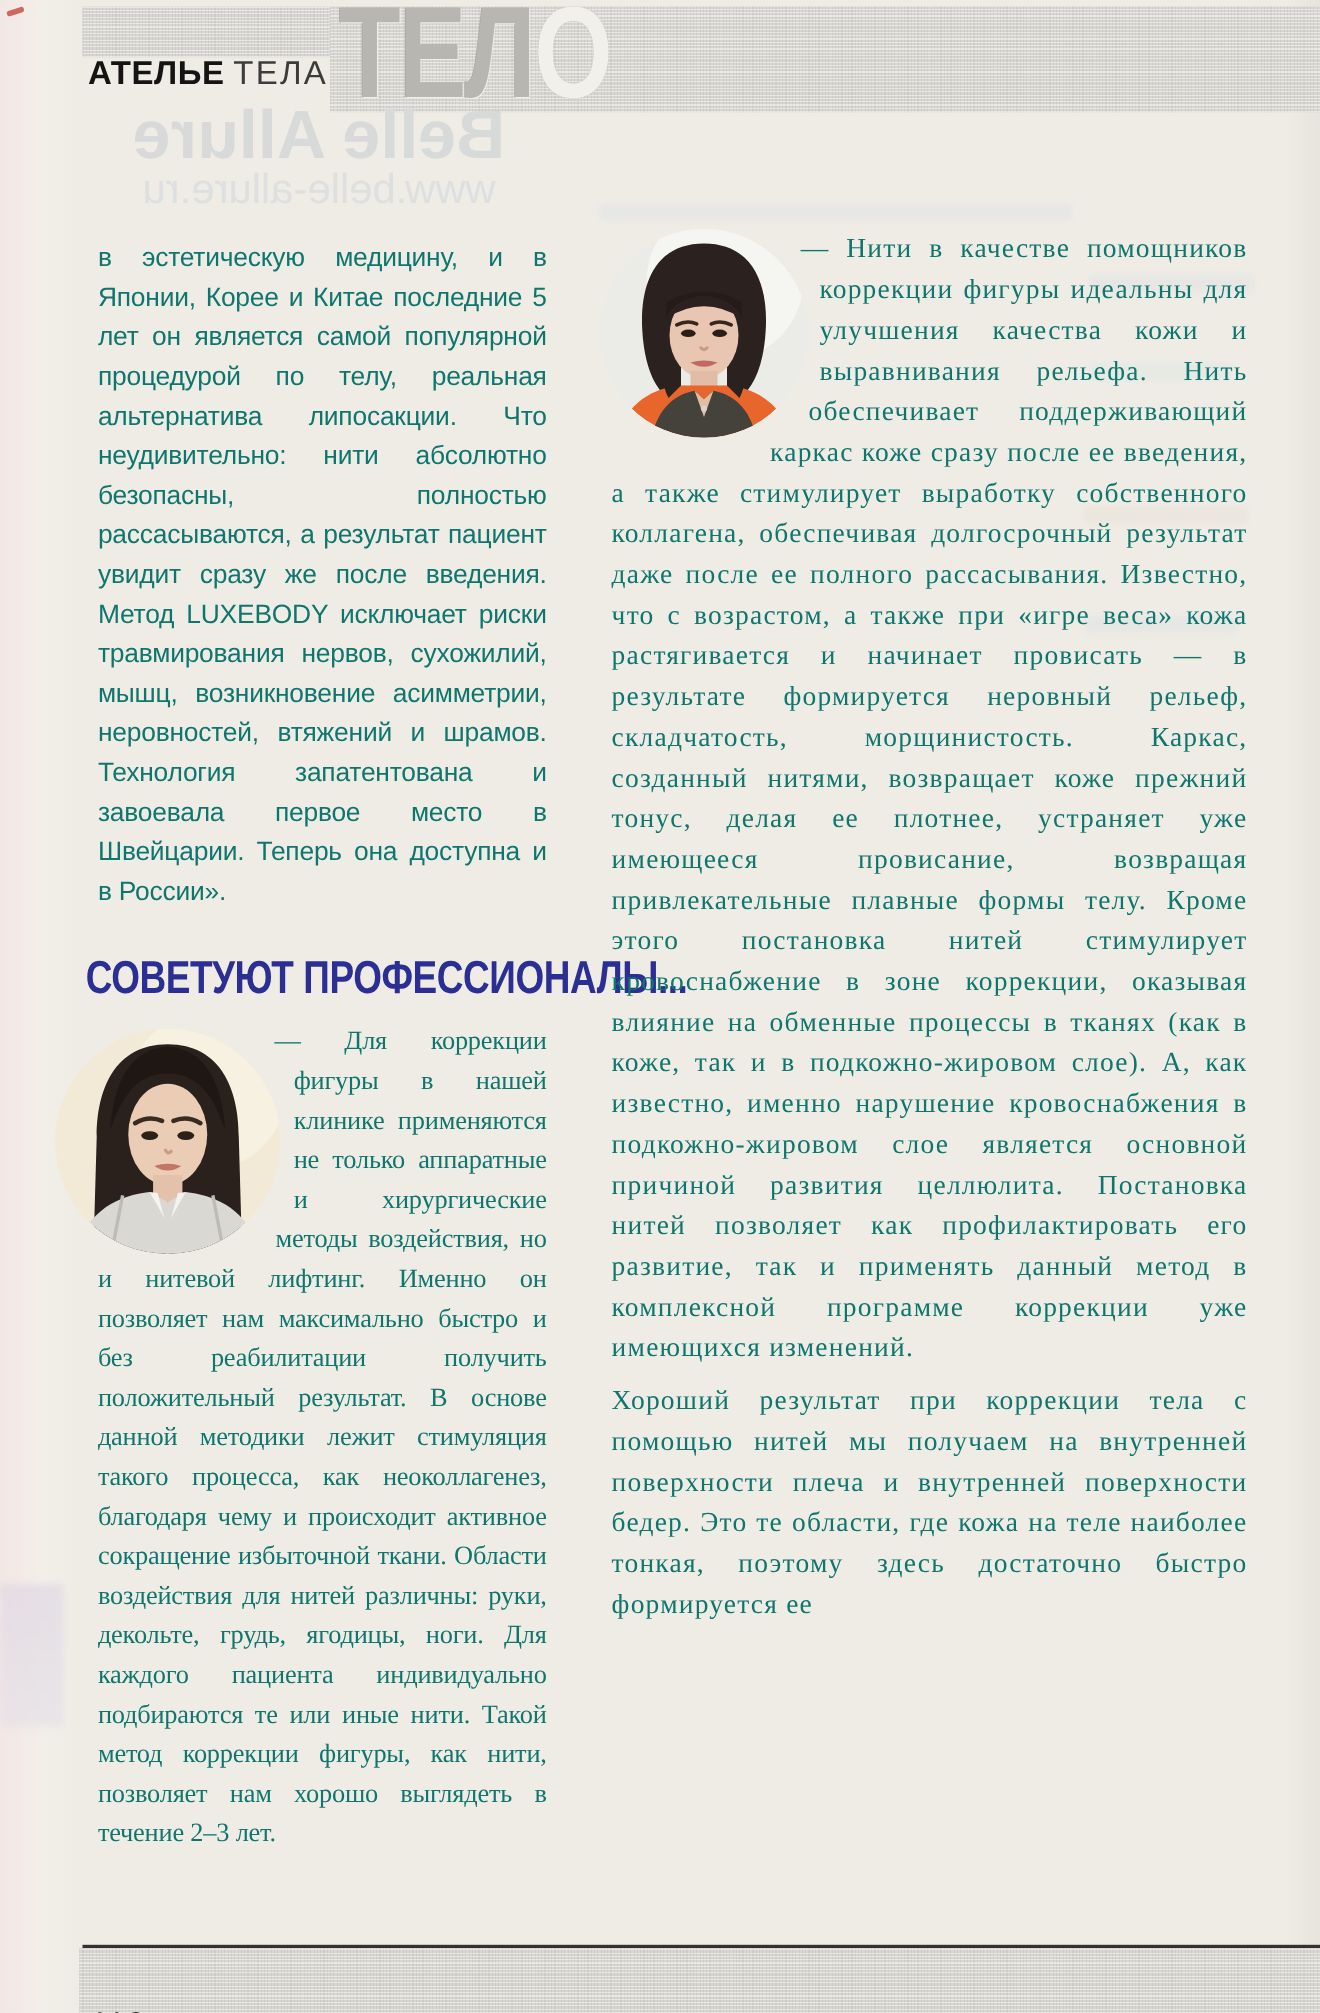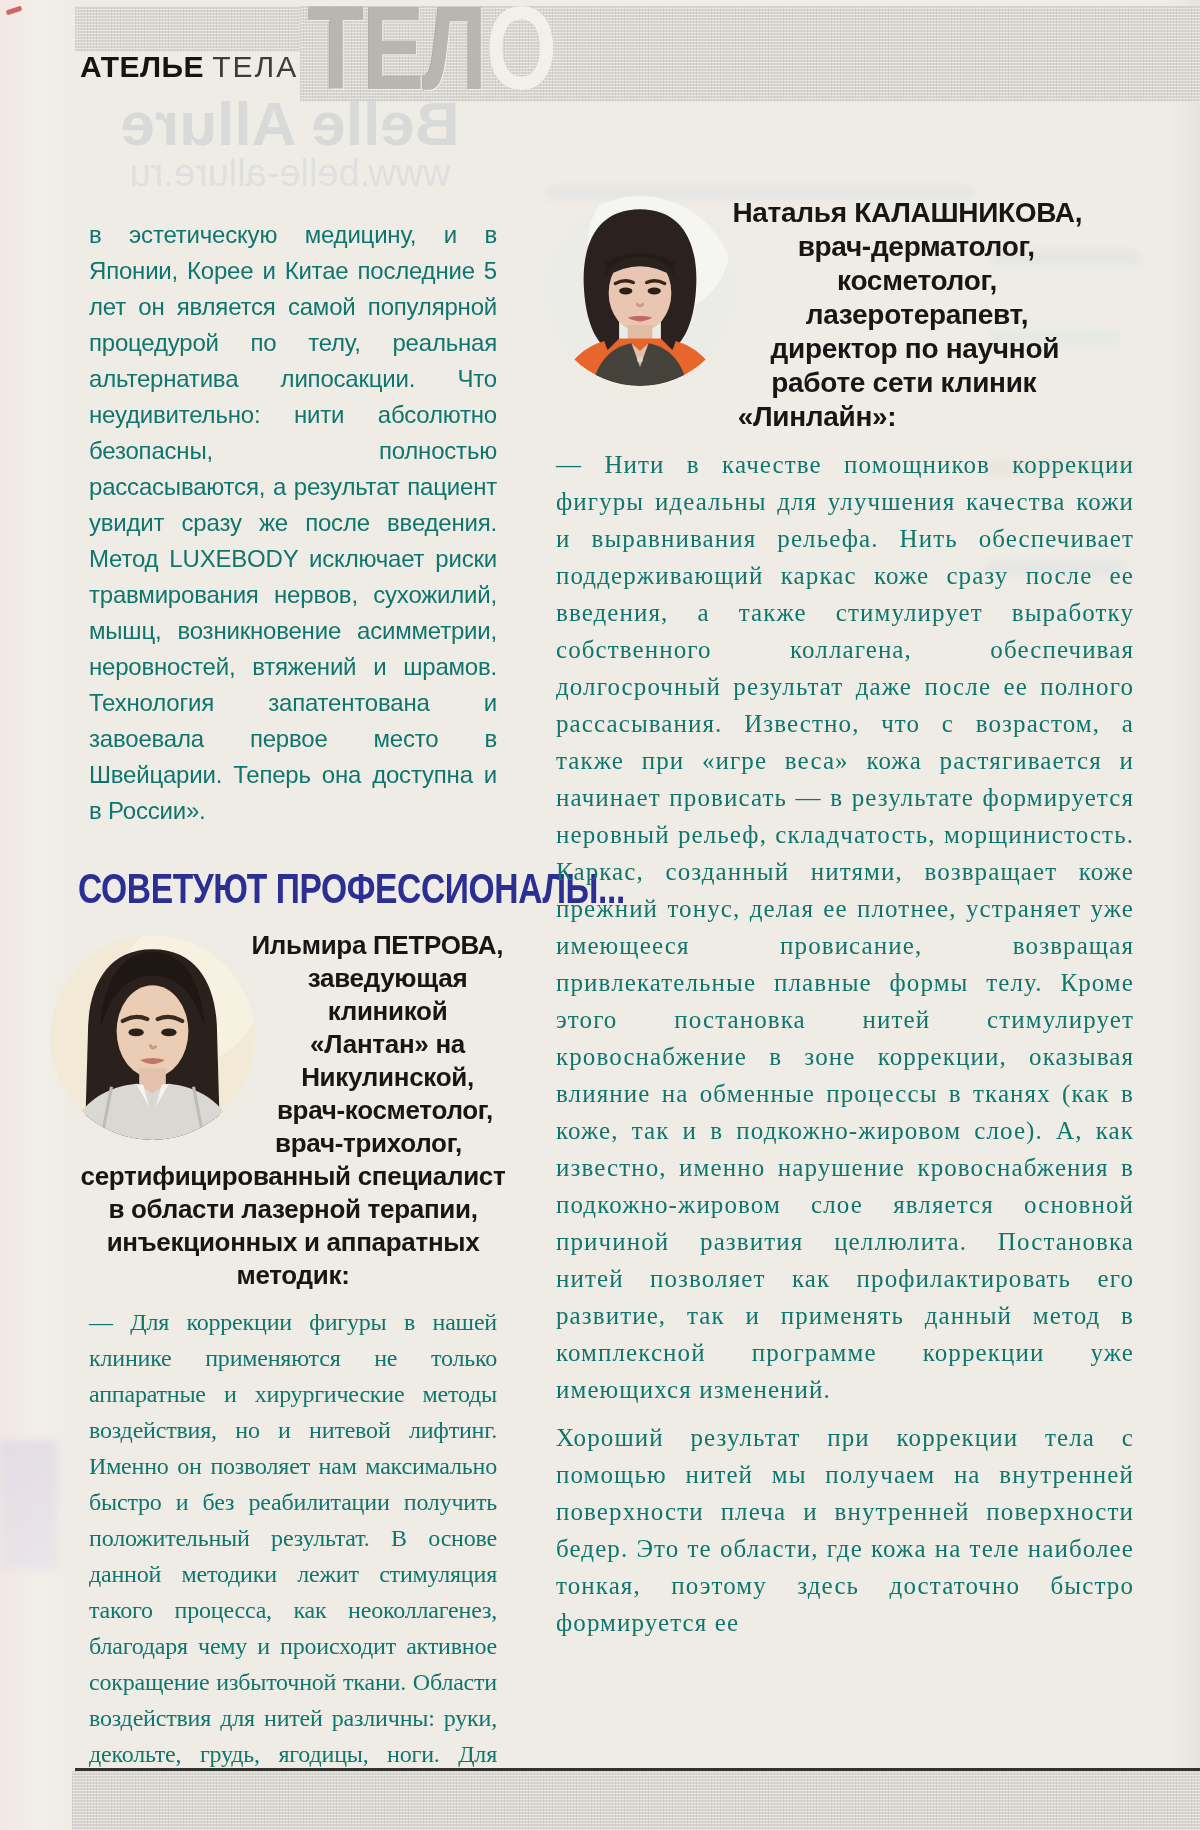--- a/index.html
+++ b/index.html
@@ -135,21 +135,20 @@
         <ellipse cx="116" cy="95" rx="7.5" ry="3.8" fill="#2b2118"></ellipse>
         <path d="M98,108 Q100,112 103,109" stroke="#c99d84" stroke-width="3" fill="none" stroke-linecap="round"></path>
         <path d="M88,122 Q100,130 112,122 Q100,118 88,122 Z" fill="#c27766"></path>
         <rect x="87" y="130" width="26" height="24" fill="#e3c1aa"></rect>
         <path d="M18,200 C28,160 58,148 84,145 L100,154 L116,145 C142,148 172,160 182,200 Z" fill="#d9d8d2"></path>
         <path d="M84,145 L97,168 L91,146 Z" fill="#f4f3ef"></path>
         <path d="M116,145 L103,168 L109,146 Z" fill="#f4f3ef"></path>
         <path d="M60,148 L50,200 M140,148 L150,200" stroke="#bdbcb6" stroke-width="3"></path>
       </g>
     </svg>
-    <p class="caption">Ильмира ПЕТРОВА, заведующая клиникой «Лантан» на Никулинской, врач-косметолог, врач-трихолог, сертифицированный специалист в области лазерной терапии, инъекционных и аппаратных методик:</p>
     <p class="bodytext quote">— Для коррекции фигуры в нашей клинике применяются не только аппаратные и хирургические методы воздействия, но и нитевой лифтинг. Именно он позволяет нам максимально быстро и без реабилитации получить положительный результат. В основе данной методики лежит стимуляция такого процесса, как неоколлагенез, благодаря чему и происходит активное сокращение избыточной ткани. Области воздействия для нитей различны: руки, декольте, грудь, ягодицы, ноги. Для каждого пациента индивидуально подбираются те или иные нити. Такой метод коррекции фигуры, как нити, позволяет нам хорошо выглядеть в течение 2–3 лет.</p>
   </div>
 </div>
 
 <div class="col-right">
   <div>
     <svg class="expert-photo photo-2" viewBox="0 0 200 200" aria-hidden="true">
       <defs>
           <clipPath id="c2">
             <circle cx="100" cy="100" r="100"></circle>
@@ -170,21 +169,20 @@
         <path d="M87,128 Q100,136 113,128 Q100,124 87,128 Z" fill="#c06a63"></path>
         <rect x="87" y="136" width="26" height="26" fill="#e2bda6"></rect>
         <path d="M16,200 C26,166 52,152 78,150 L122,150 C148,152 174,166 184,200 Z" fill="#e8652b"></path>
         <path d="M50,200 C56,170 74,158 91,155 L100,163 L109,155 C126,158 144,170 150,200 Z" fill="#45423c"></path>
         <path d="M91,155 L100,180 L109,155 L100,163 Z" fill="#e2bda6"></path>
         <circle cx="100" cy="172" r="3" fill="#d8d4c9"></circle>
         <path d="M66,162 C60,150 58,132 60,120 L78,150 Z" fill="#2b211e"></path>
         <path d="M134,162 C140,150 142,132 140,120 L122,150 Z" fill="#2b211e"></path>
       </g>
     </svg>
-    <p class="caption">Наталья КАЛАШНИКОВА, врач-дерматолог, косметолог, лазеротерапевт, директор по научной работе сети клиник «Линлайн»:</p>
     <p class="bodytext quote">— Нити в качестве помощников коррекции фигуры идеальны для улучшения качества кожи и выравнивания рельефа. Нить обеспечивает поддерживающий каркас коже сразу после ее введения, а также стимулирует выработку собственного коллагена, обеспечивая долгосрочный результат даже после ее полного рассасывания. Известно, что с возрастом, а также при «игре веса» кожа растягивается и начинает провисать — в результате формируется неровный рельеф, складчатость, морщинистость. Каркас, созданный нитями, возвращает коже прежний тонус, делая ее плотнее, устраняет уже имеющееся провисание, возвращая привлекательные плавные формы телу. Кроме этого постановка нитей стимулирует кровоснабжение в зоне коррекции, оказывая влияние на обменные процессы в тканях (как в коже, так и в подкожно-жировом слое). А, как известно, именно нарушение кровоснабжения в подкожно-жировом слое является основной причиной развития целлюлита. Постановка нитей позволяет как профилактировать его развитие, так и применять данный метод в комплексной программе коррекции уже имеющихся изменений.</p>
     <p class="bodytext quote">Хороший результат при коррекции тела с помощью нитей мы получаем на внутренней поверхности плеча и внутренней поверхности бедер. Это те области, где кожа на теле наиболее тонкая, поэтому здесь достаточно быстро формируется ее</p>
   </div>
 </div>
 
 <div class="footer-rule"></div>
 <div class="footer-strip halftone"></div>
 <div class="page-number">110</div>
 
 </body></html>

